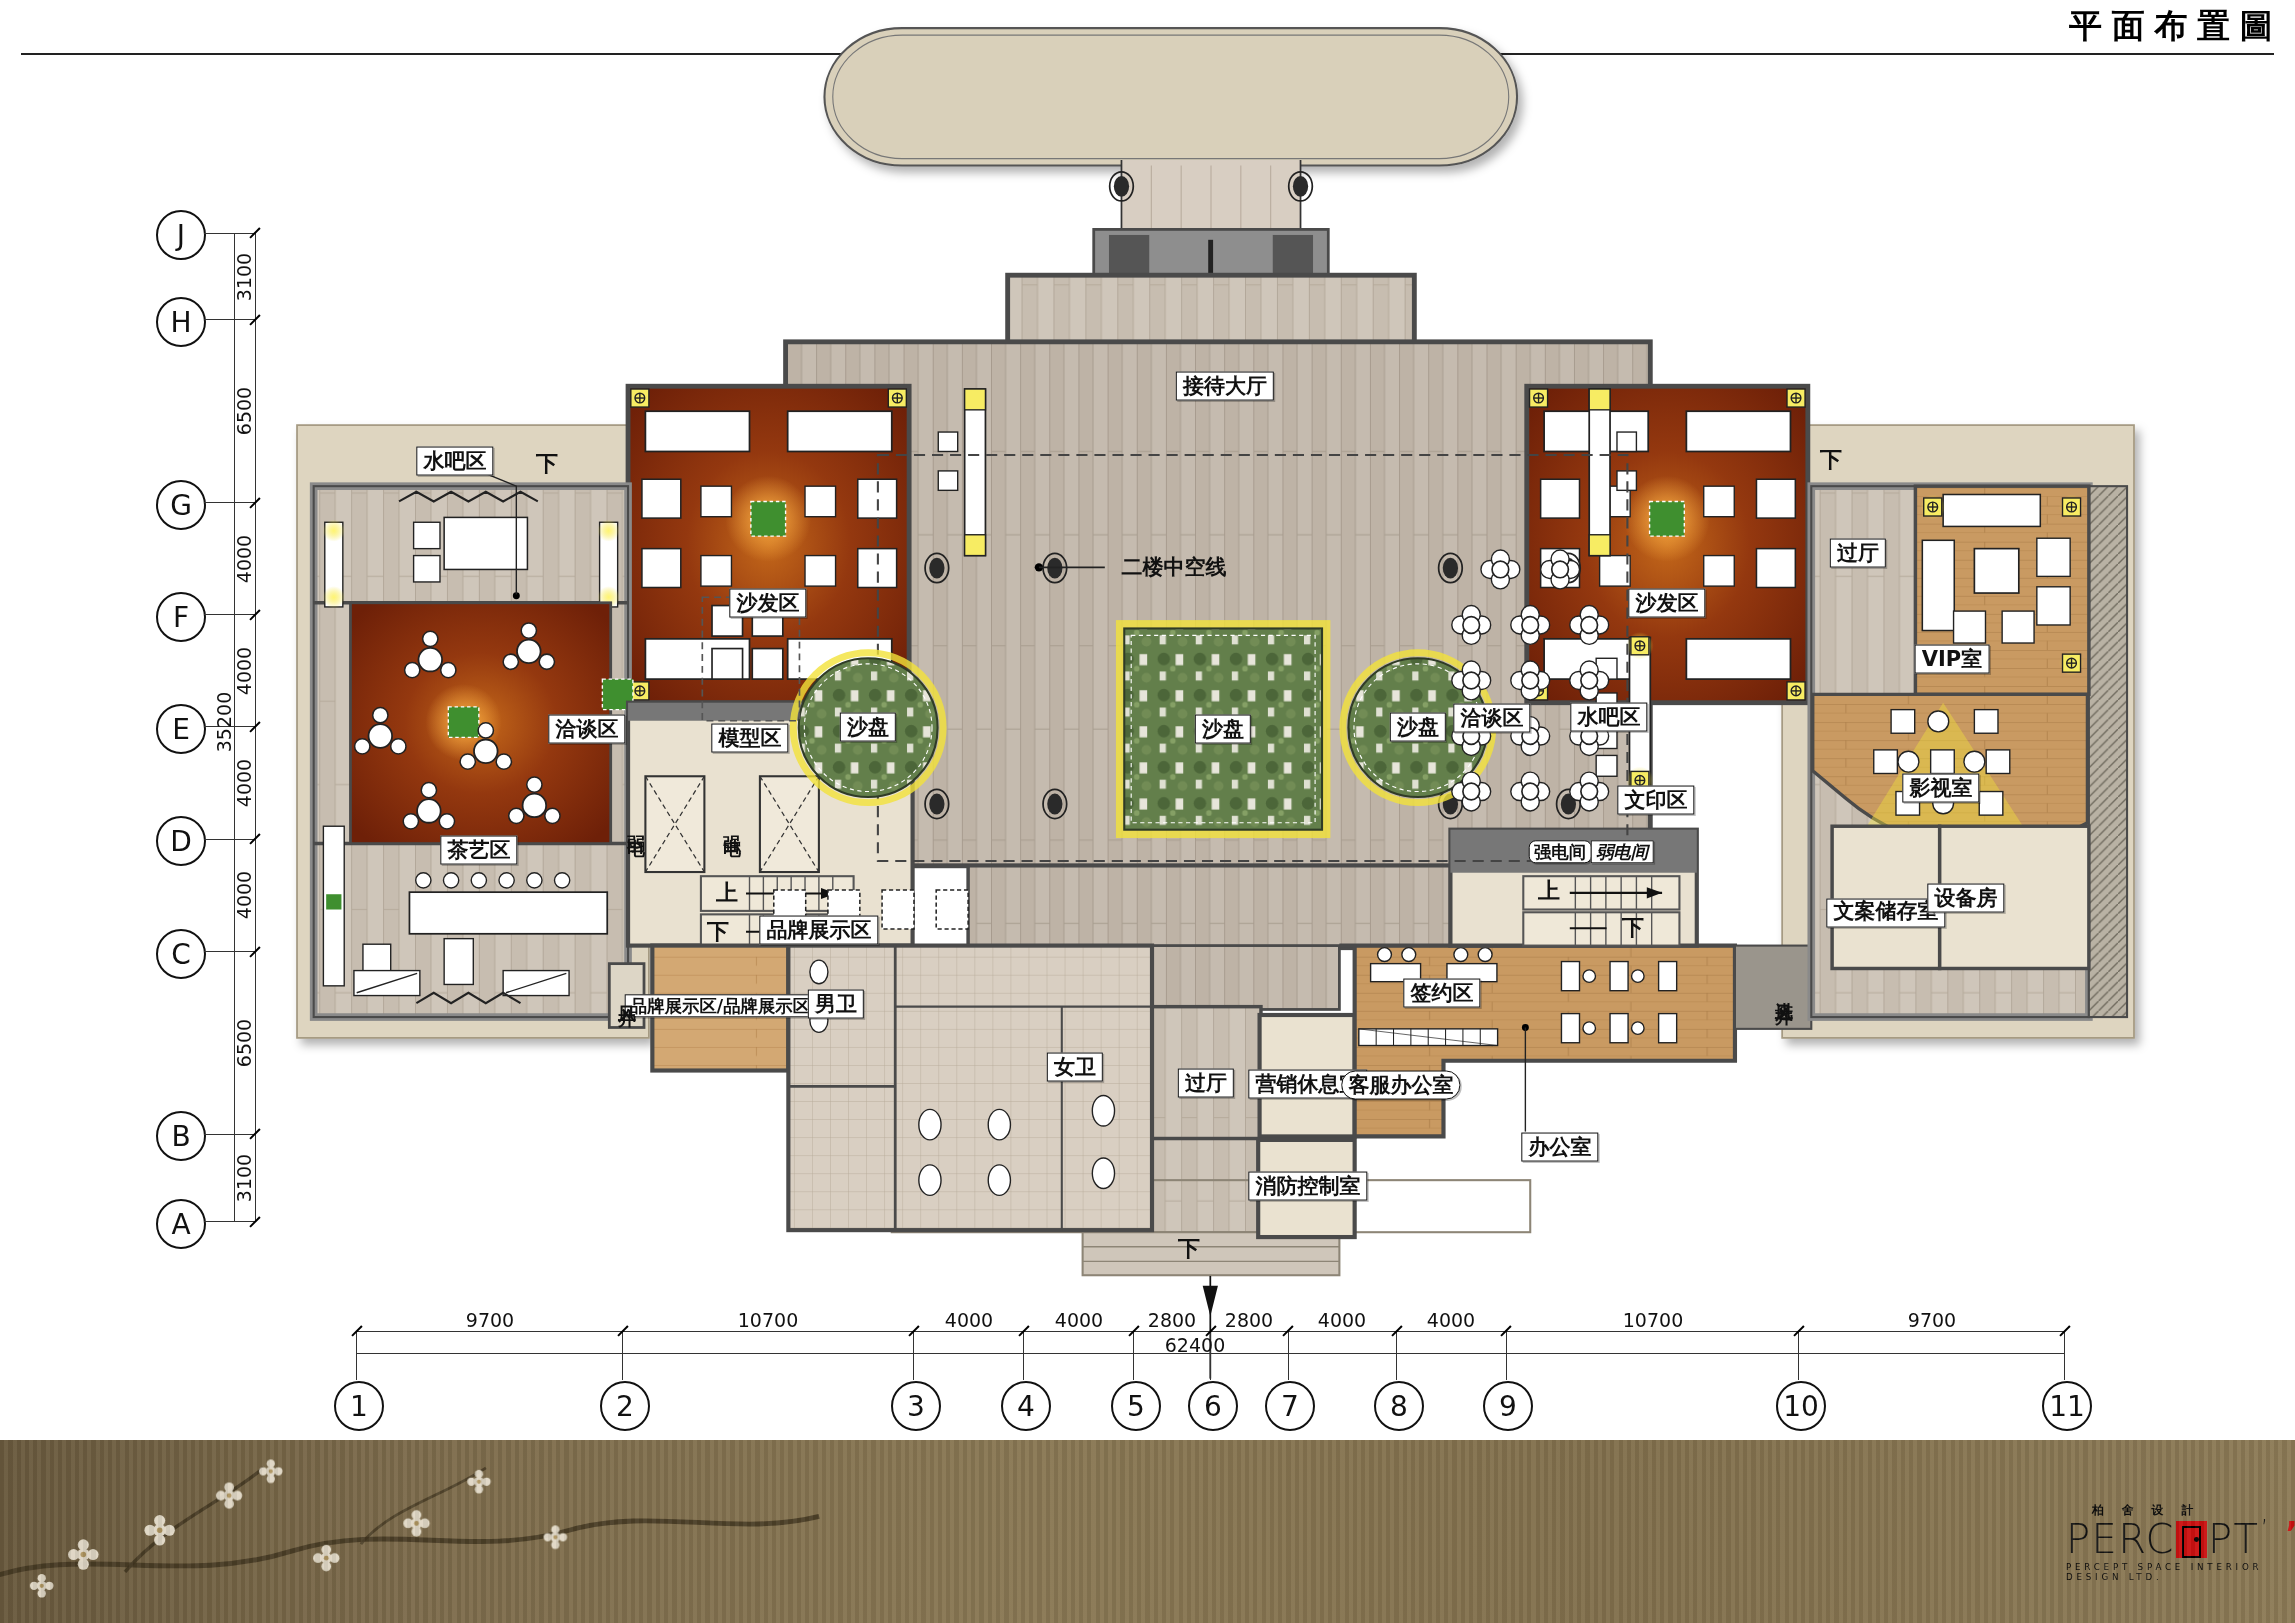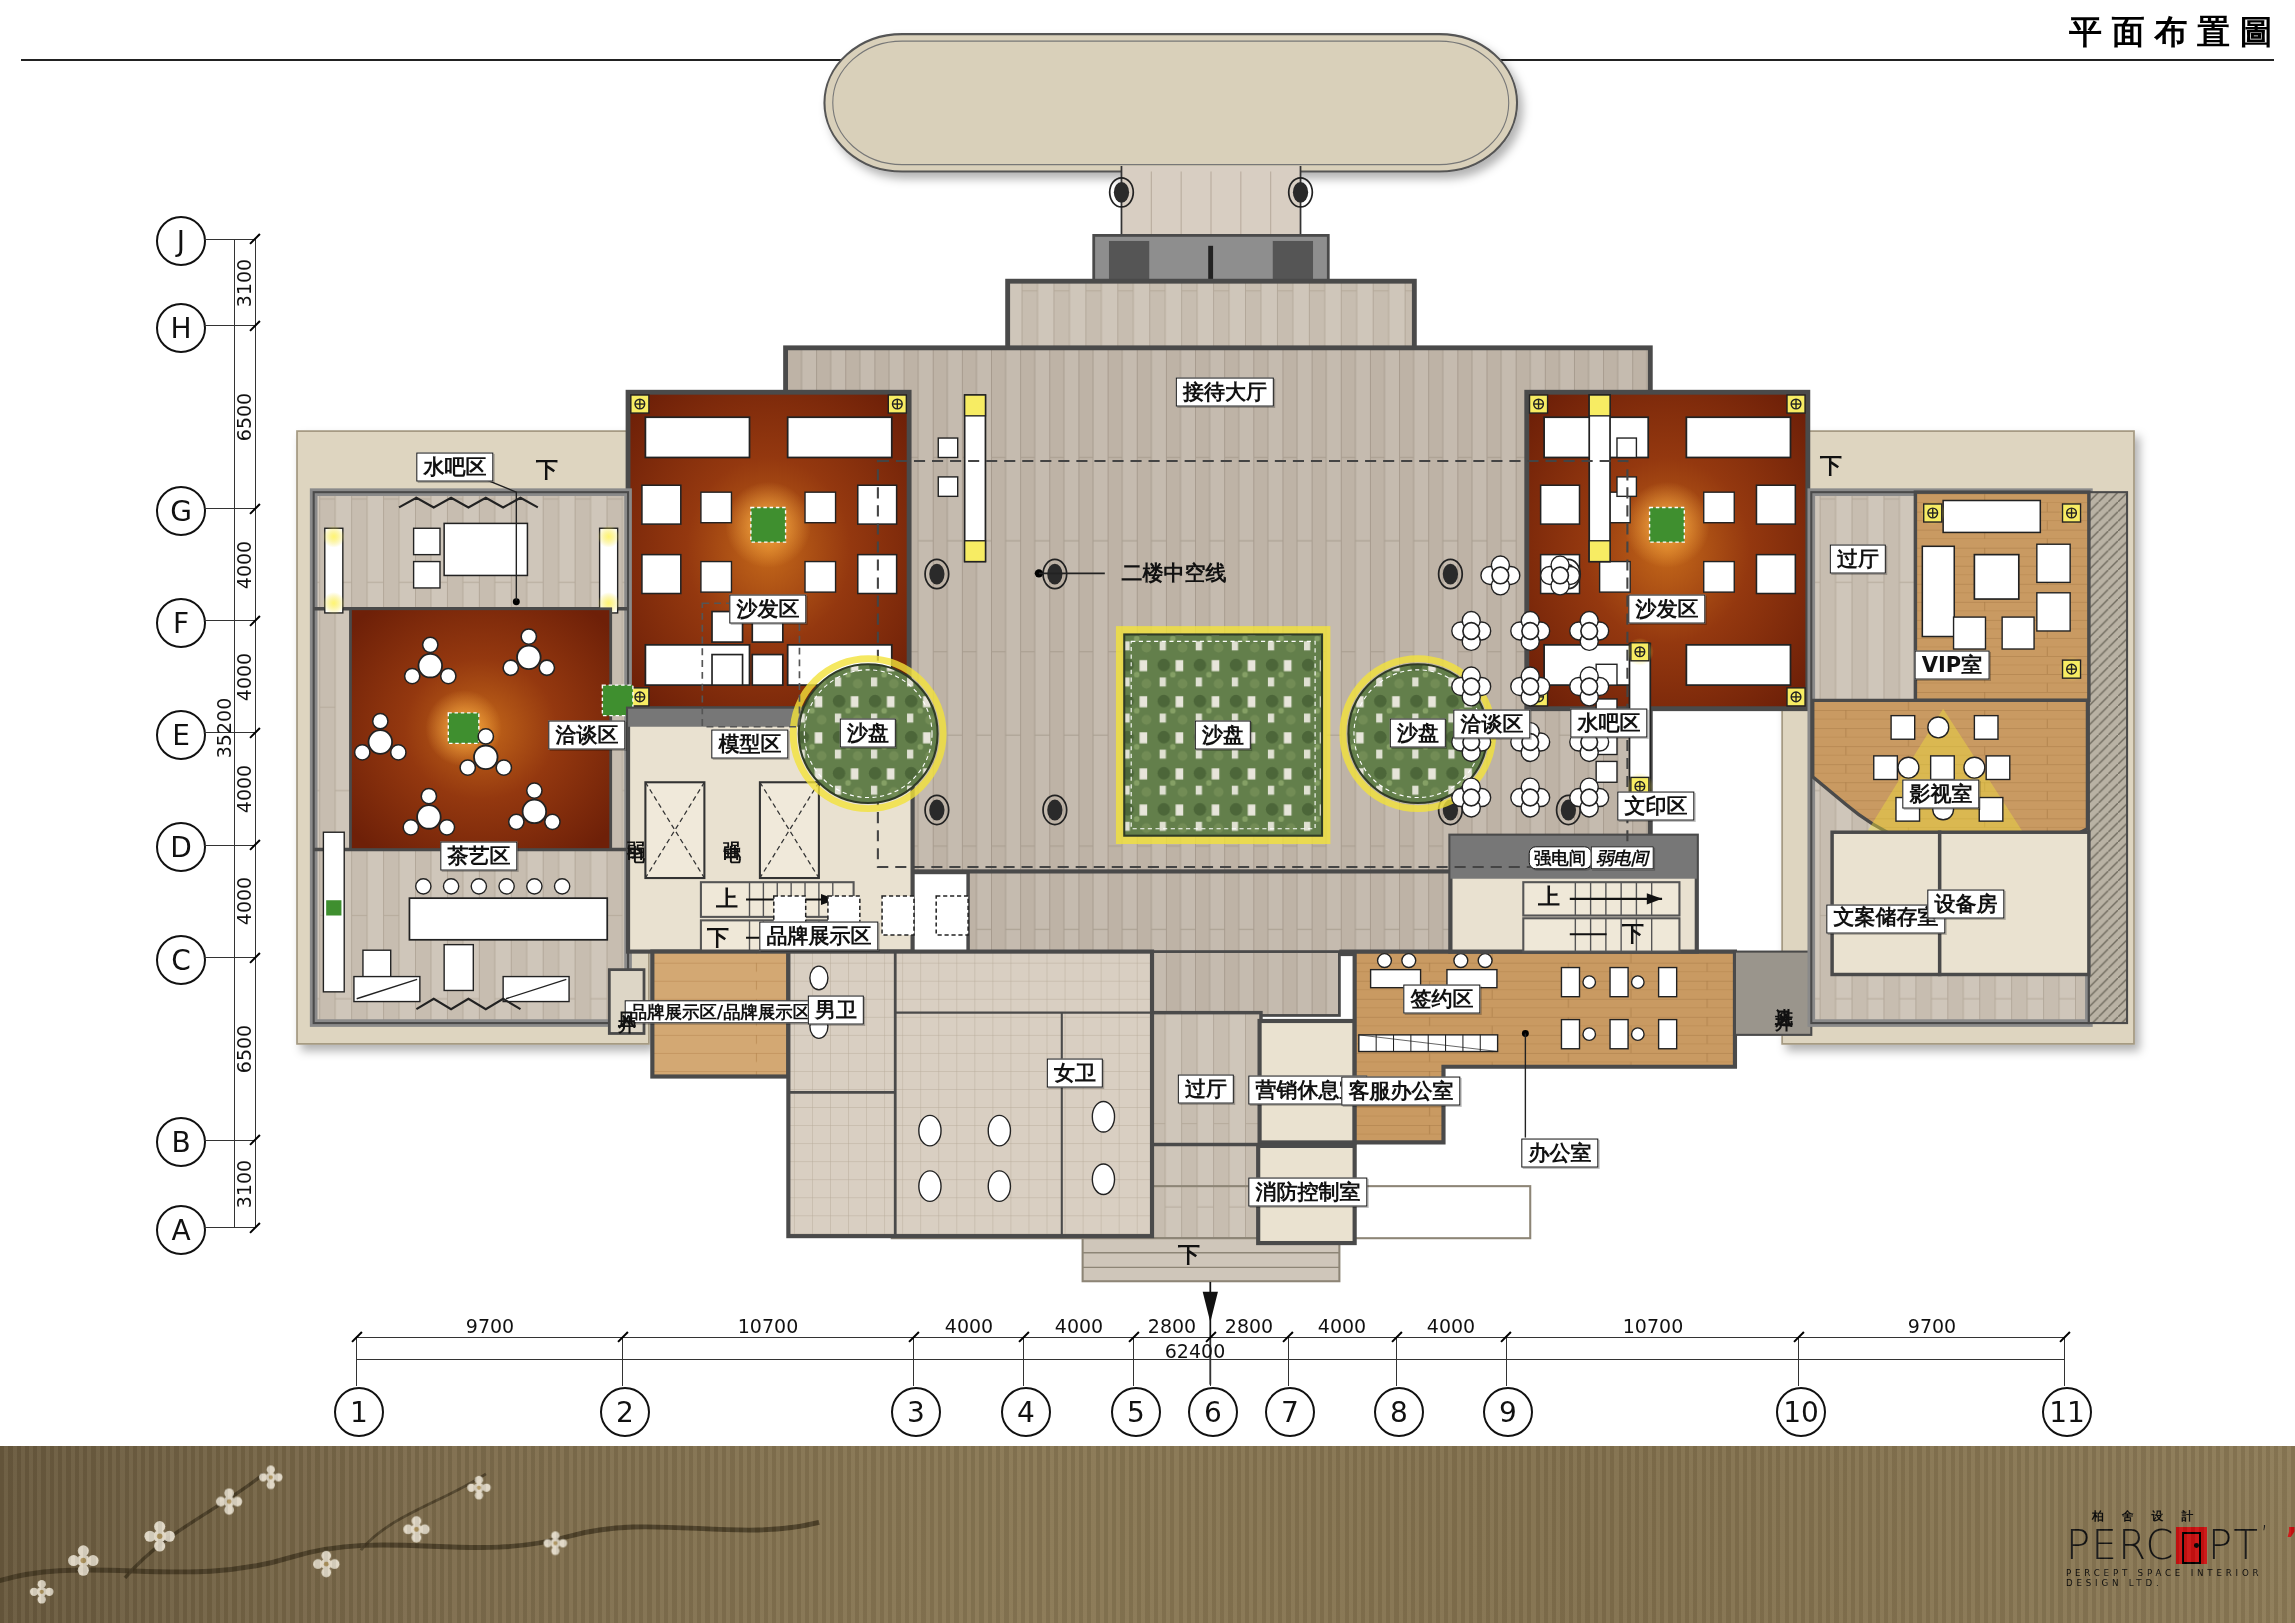--- a/index.html
+++ b/index.html
@@ -1,18 +1,18 @@
 <!DOCTYPE html>
 <html style="--carpet_red: #7a2a0e; --carpet_glow: #c4681a; --wood: #c99a62; --wood_light: #d3a873; --plinth_beige: #ded5c0; --room_beige: #eae2d0; --hall_tile: #c5bbaf; --wing_tile: #cfc6ba; --wall_gray: #4a4a4a; --lamp_yellow: #f3e23a; --plant_green: #3f8f2f; --sand_green: #637f4b; --logo_red: #cc1111; --band_brown: #7b6a4b;font-size:11px"><head>
 <meta charset="utf-8">
 <style>
   html,body{margin:0;padding:0;background:#fff;}
   body{width:2295px;height:1624px;position:relative;overflow:hidden;
        font-family:"DejaVu Sans","Liberation Sans",sans-serif;color:#111;}
-  .page{position:absolute;inset:0;background:#fff;margin-top:6px;}
+  .page{position:absolute;inset:0;background:#fff;}
   
   .title{position:absolute;top:4.2px;right:12.5px;font-size:33px;font-weight:900;
          letter-spacing:9.7px;color:#000;}
   .toprule{position:absolute;left:21px;right:21px;top:53px;height:0;
            border-top:2.1px solid #222;}
   svg.plan{position:absolute;left:0;top:0;width:2295px;height:1624px;}
   
   .lb{position:absolute;transform:translate(-50%,-50%);background:#fff;
       border:1.7px solid #111;padding:1.4px 6.2px;font-size:21px;font-weight:700;
       white-space:nowrap;line-height:1.15;box-shadow:1.4px 1.4px 0 rgba(0,0,0,.25);}
@@ -616,21 +616,21 @@
       <div class="lb small" style="left: 1622px; top: 852px; font-style: italic;">弱电间</div>
       <div class="lb" style="left: 1886px; top: 913px; font-family: Liberation Mono, monospace;">文案储存室</div>
       <div class="lb" style="left: 1966px; top: 898px;">设备房</div>
       <div class="lb" style="left: 819px; top: 930px;">品牌展示区</div>
       <div class="lb small" style="left: 720px; top: 1006px;">品牌展示区/品牌展示区</div>
       <div class="lb" style="left: 836px; top: 1004px;">男卫</div>
       <div class="lb" style="left: 1442px; top: 993px;">签约区</div>
       <div class="lb" style="left: 1075px; top: 1067px;">女卫</div>
       <div class="lb" style="left: 1206px; top: 1083px;">过厅</div>
       <div class="lb" style="left: 1308px; top: 1084px;">营销休息室</div>
-      <div class="lb" style="left: 1401px; top: 1085px;">客服办公室</div>
+      <div class="lb" style="left: 1401px; top: 1085px; border-radius: 14px;">客服办公室</div>
       <div class="lb" style="left: 1560px; top: 1147px;">办公室</div>
       <div class="lb" style="left: 1308px; top: 1186px;">消防控制室</div>
       <div class="lv" style="left: 636px; top: 824px;">弱电</div>
       <div class="lv" style="left: 732px; top: 824px;">强电</div>
       <div class="lv" style="left: 627px; top: 994px;">风井</div>
       <div class="lv" style="left: 1784px; top: 991px;">进风井</div>
       <div class="lp" style="left: 1174px; top: 567px;">二楼中空线</div>
       <div class="mk" style="left: 547px; top: 464px;">下</div>
       <div class="mk" style="left: 1831px; top: 460px;">下</div>
       <div class="mk" style="left: 727px; top: 893px;">上</div>

